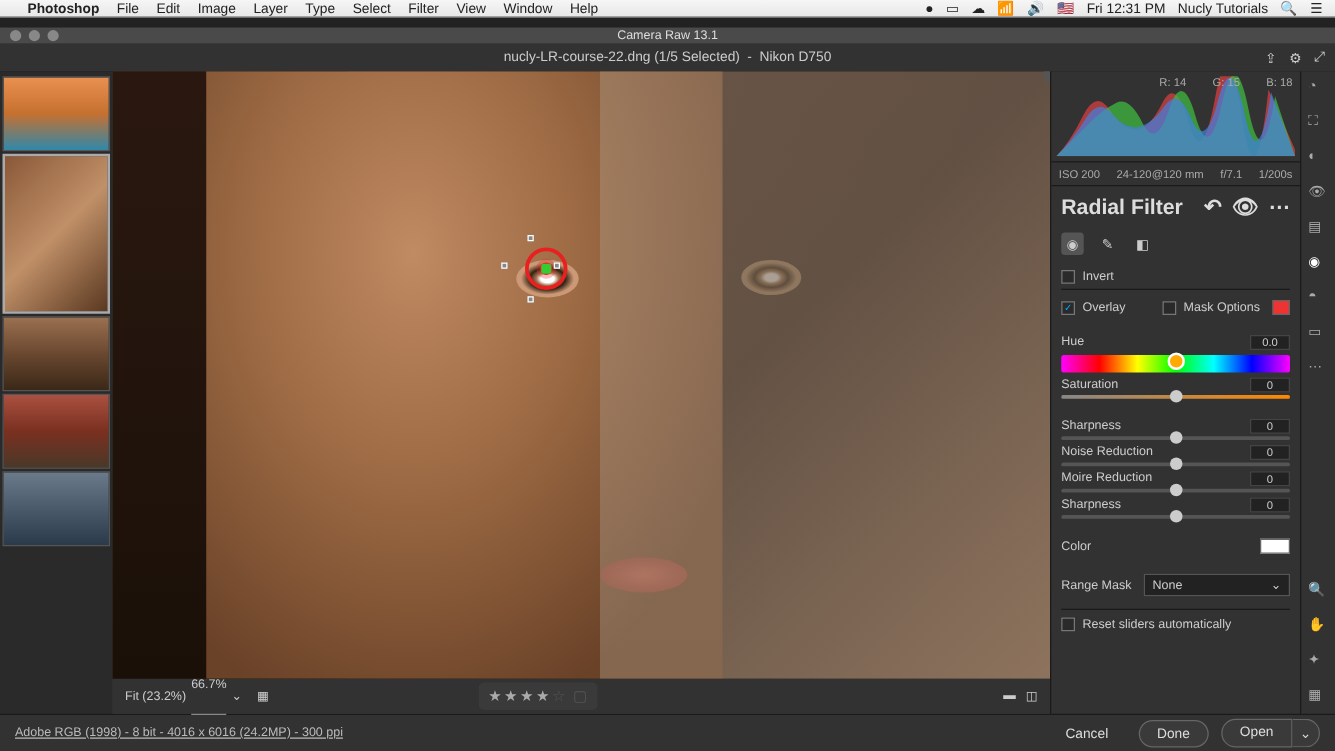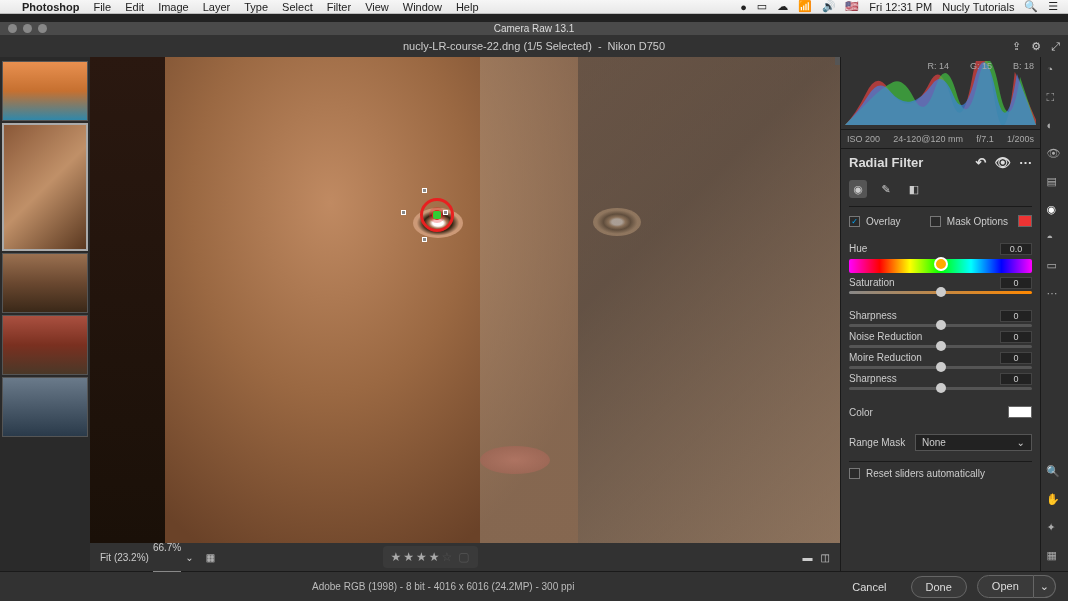--- a/index.html
+++ b/index.html
@@ -52,21 +52,21 @@
     .star.off { color: #555; }
     .image-footer .right-icons { margin-left: auto; display: flex; gap: 8px; }
     
     
     .right-panel { width: 200px; background: #323232; display: flex; flex-direction: column; overflow-y: auto; border-left: 1px solid #1a1a1a; }
     .histogram { height: 72px; position: relative; padding: 4px; }
     .histo-svg { width: 100%; height: 100%; }
     .histo-rgb { position: absolute; top: 4px; right: 6px; font-size: 9px; color: #aaa; display: flex; gap: 21px; }
     .meta-row { padding: 4px 6px; font-size: 9px; color: #aaa; display: flex; justify-content: space-between; border-top: 1px solid #1a1a1a; }
     
-    .panel-header { padding: 6px 8px; font-size: 13px; font-weight: 600; color: #ddd; display: flex; align-items: flex-start; border-top: 1px solid #1a1a1a; }
+    .panel-header { padding: 6px 8px; font-size: 17px; font-weight: 600; color: #ddd; display: flex; align-items: flex-end; border-top: 1px solid #1a1a1a; }
     .panel-header .icons { margin-left: auto; display: flex; gap: 8px; }
     
     .tool-tabs { padding: 4px 8px; display: flex; gap: 10px; }
     .tool-tab { width: 18px; height: 18px; display: flex; align-items: center; justify-content: center; border-radius: 3px; }
     .tool-tab.active { background: #555; }
     
     .panel-body { padding: 4px 8px; }
     .slider-row { margin: 4px 0; }
     .slider-label { display: flex; justify-content: space-between; font-size: 10px; color: #ccc; margin-bottom: 2px; }
     .slider-val { width: 32px; text-align: center; background: #222; border: 1px solid #444; font-size: 9px; padding: 0; color: #ccc; }
@@ -86,21 +86,21 @@
     .dropdown { flex: 1; background: #222; border: 1px solid #555; padding: 2px 6px; font-size: 10px; color: #ccc; display: flex; justify-content: space-between; align-items: center; }
     
     
     .right-toolbar { width: 28px; background: #323232; display: flex; flex-direction: column; align-items: center; padding: 6px 0; gap: 12px; border-left: 1px solid #1a1a1a; }
     .rt-icon { width: 16px; height: 16px; color: #aaa; cursor: pointer; }
     .rt-icon.active { color: #fff; }
     .rt-spacer { flex: 1; }
     
     
     .bottom-bar { height: 30px; background: #323232; display: flex; align-items: center; padding: 0 12px; gap: 10px; border-top: 1px solid #1a1a1a; justify-content: flex-end; }
-    .bottom-bar .link { margin-right: auto; margin-left: 300px; color: #bbb; font-size: 10px; }
+    .bottom-bar .link { margin-right: auto; color: #bbb; text-decoration: underline; font-size: 10px; }
     .btn { padding: 4px 14px; background: #3a3a3a; border: 1px solid #666; border-radius: 12px; color: #ddd; font-size: 11px; cursor: pointer; }
     .btn-group { display: flex; }
     .btn-group .btn { border-radius: 12px 0 0 12px; }
     .btn-group .caret { padding: 4px 6px; border-left: none; border-radius: 0 12px 12px 0; }
     
     .scroll-ind { position: absolute; right: 0; width: 5px; background: #555; }
   </style>
 </head>
 <body>
 
@@ -233,20 +233,24 @@
       </div>
 
       <div class="tool-tabs">
         <div class="tool-tab active">◉</div>
         <div class="tool-tab">✎</div>
         <div class="tool-tab">◧</div>
       </div>
 
       <div class="panel-body">
 
+        <div class="checkbox-row">
+          <span class="checkbox"></span>
+          <span>Invert</span>
+        </div>
 
         <div class="checkbox-row" style="border-top:1px solid #1a1a1a;padding-top:8px">
           <span class="checkbox checked"></span>
           <span>Overlay</span>
           <span style="margin-left:auto" class="checkbox"></span>
           <span>Mask Options</span>
           <span class="mask-swatch"></span>
         </div>
 
         <div style="height:8px"></div>

